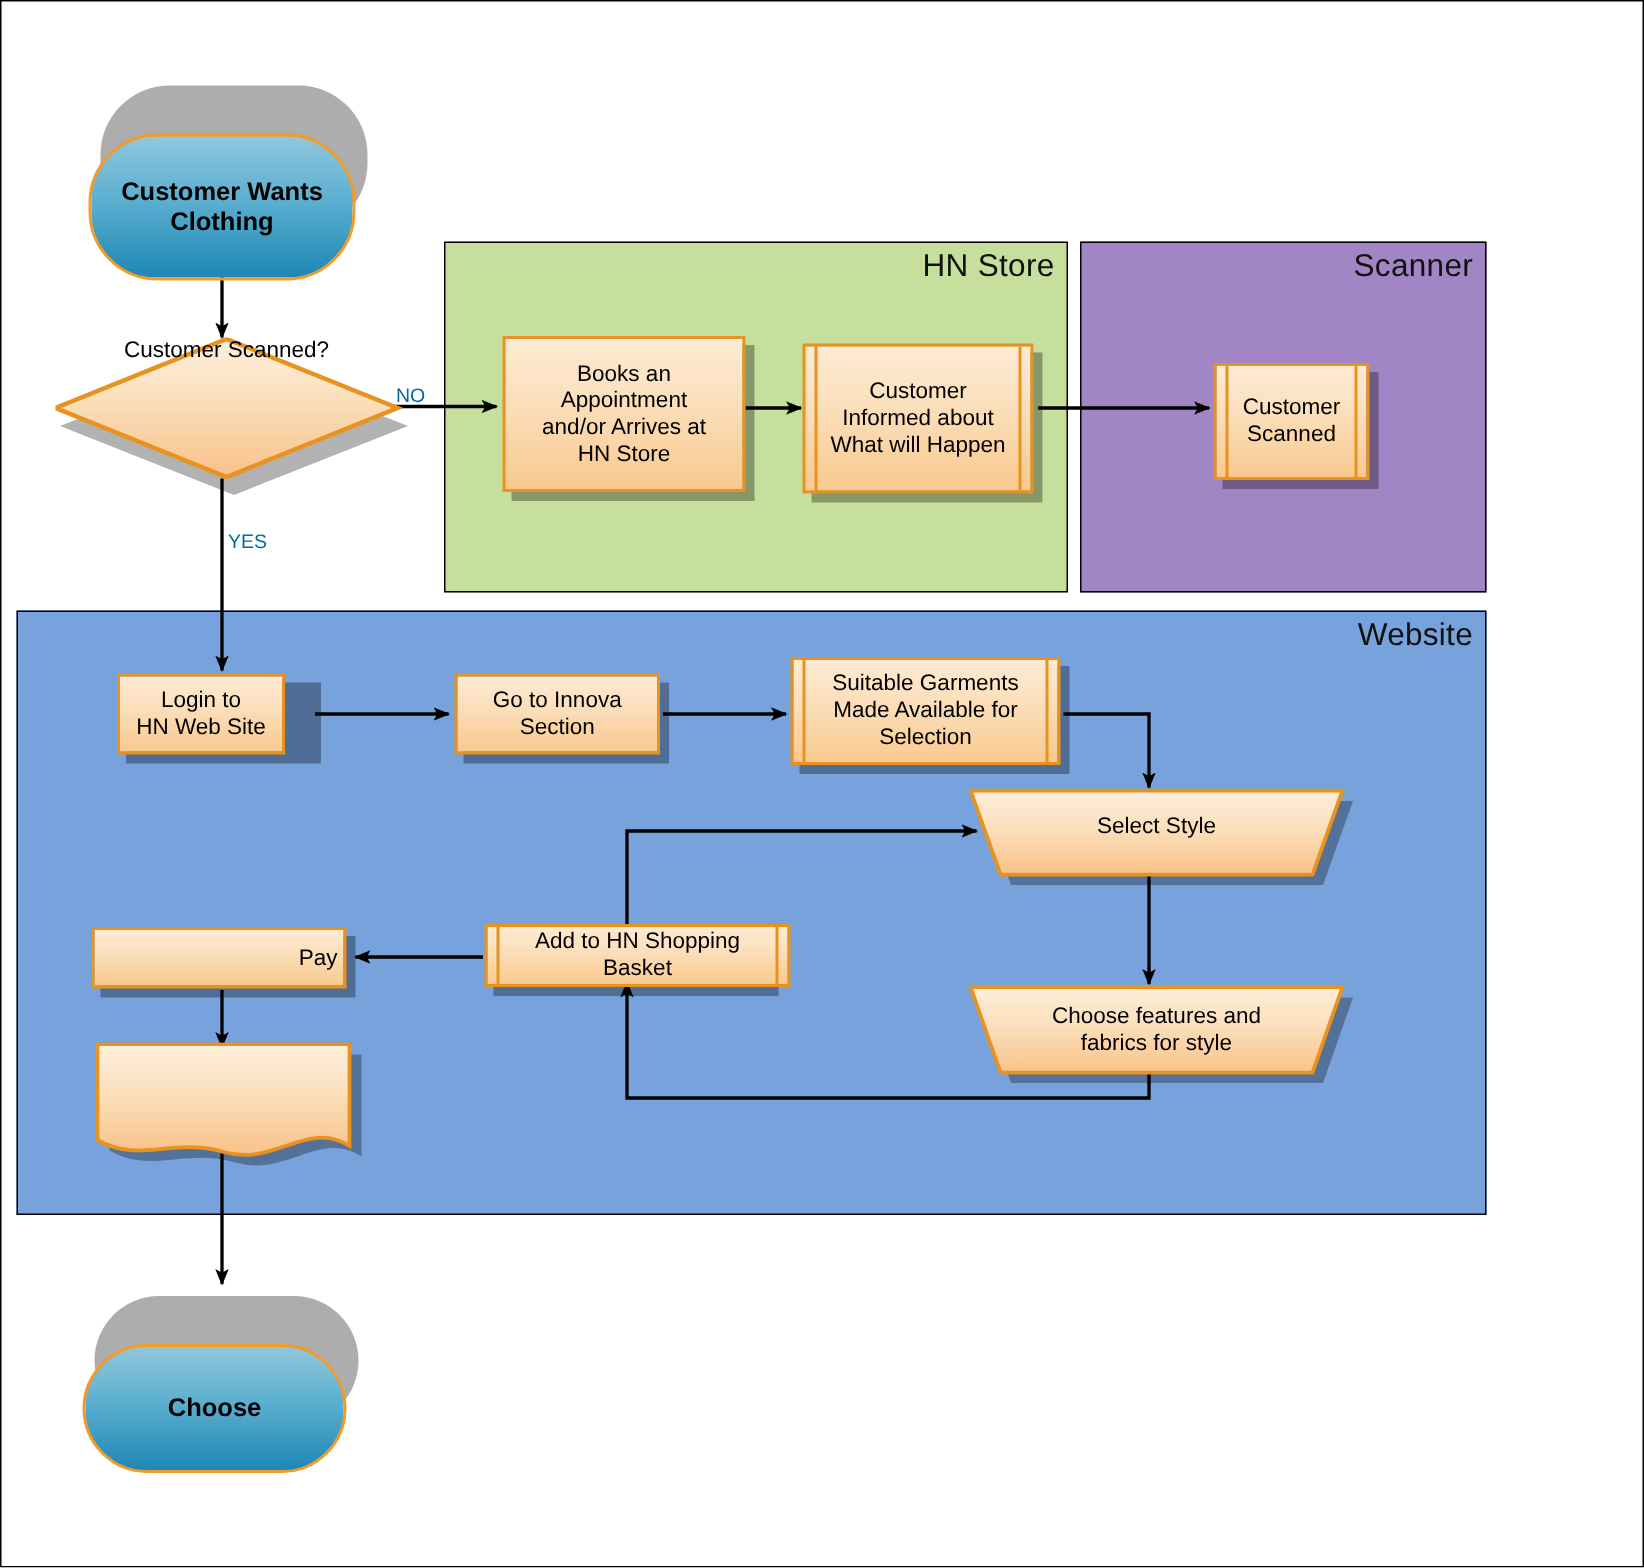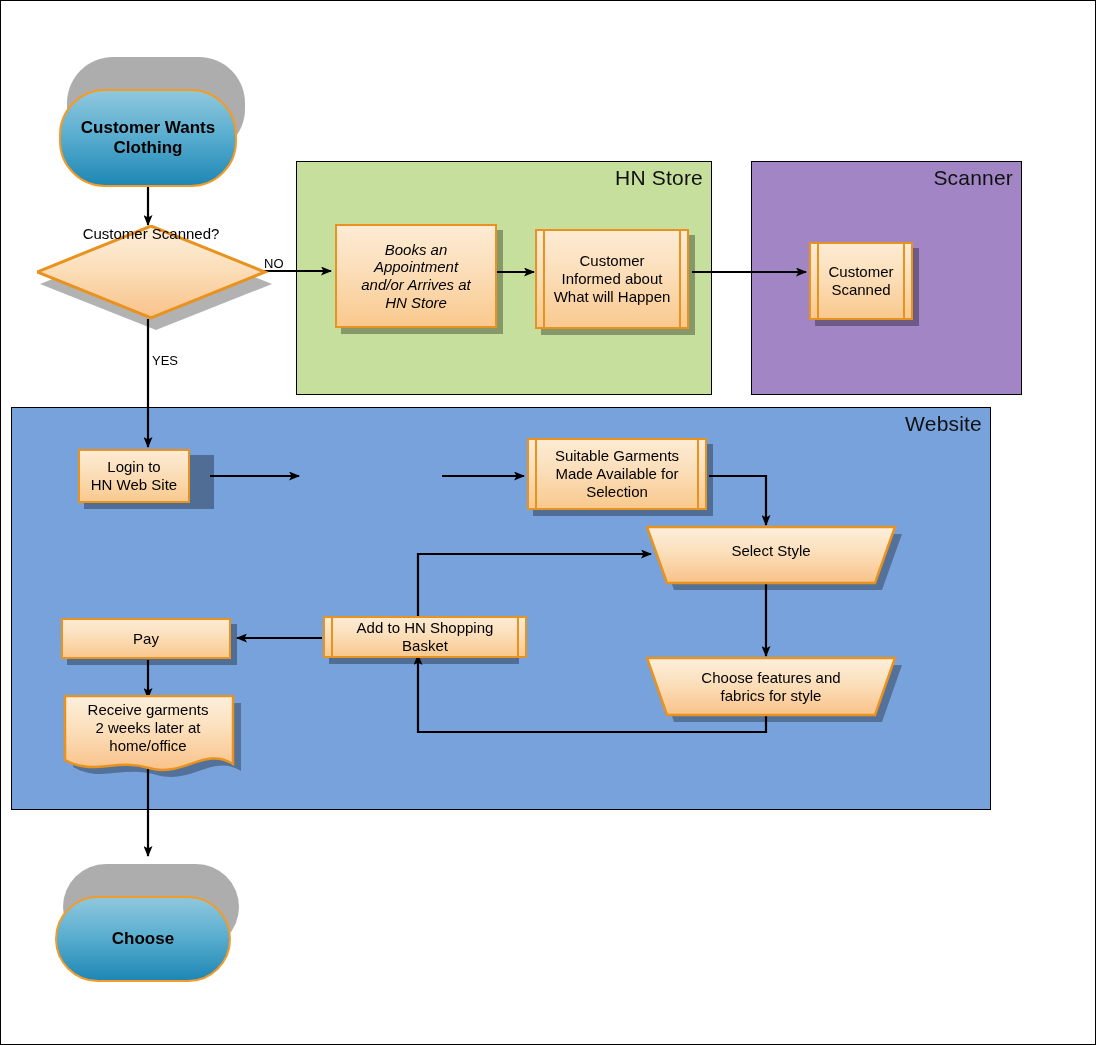--- a/index.html
+++ b/index.html
@@ -20,32 +20,32 @@
   
   .subproc{border:2px solid #E8921F;
         background:linear-gradient(180deg,#FDEBD3 0%,#FBDFBB 42%,#F9C98E 100%);}
   .subproc:before,.subproc:after{content:"";position:absolute;top:0;bottom:0;width:2px;
         background:#E8921F;z-index:2;}
   .subproc:before{left:6px;} .subproc:after{right:6px;}
   
   .term{border:2px solid #F39B28;border-radius:46px;
         background:linear-gradient(180deg,#8FC7DD 0%,#5CAFD0 45%,#1E87B5 100%);
         font-weight:bold;font-size:17px;margin-top:40px;}
-  .lbl{position:absolute;font-size:13px;color:#000000;}
+  .lbl{position:absolute;font-size:13px;color:#0369a1;}
 </style>
 </head>
 <body>
 
 <div id="canvas">
 
   <div class="grp" style="left:295px;top:160px;width:416px;height:234px;background:#C6DF9C;">
     <span class="grp-label">HN Store</span>
   </div>
 
-  <div class="grp" style="left:750px;top:160px;width:271px;height:234px;background:#A185C4;">
+  <div class="grp" style="left:719px;top:160px;width:271px;height:234px;background:#A185C4;">
     <span class="grp-label">Scanner</span>
   </div>
 
   <div class="grp" style="left:10px;top:406px;width:980px;height:403px;background:#77A2DC;">
     <span class="grp-label">Website</span>
   </div>
 
   <svg class="layer" viewBox="0 0 1096 1045">
     <defs>
       <marker id="ah" markerWidth="11" markerHeight="9" refX="10" refY="4.5" orient="auto" markerUnits="userSpaceOnUse">
@@ -108,21 +108,21 @@
         </linearGradient>
       </defs>
       <polygon points="119,13 235,59 119,105 3,59" fill="rgba(0,0,0,.3)"></polygon>
       <polygon points="114,1 228,47 114,93 0,47" fill="url(#gOr)" stroke="#E8921F" stroke-width="3"></polygon>
     </svg>
     <div style="position:absolute;left:0;top:0;width:228px;height:94px;display:flex;align-items:flex-start;justify-content:center;font-size:15px;">
       <span>Customer Scanned?</span>
     </div>
   </div>
 
-  <div style="position:absolute;left:334px;top:223px;width:132px;height:104px;font-style:italic;">
+  <div style="position:absolute;left:334px;top:223px;width:132px;height:104px;">
     <div class="shadow" style="left:6px;top:6px;width:162px;height:104px;"></div>
     <div class="node proc" style="position:absolute;left:0;top:0;width:162px;height:104px;">
       <div class="txt">
         <div>Books an</div>
         <div>Appointment</div>
         <div>and/or Arrives at</div>
         <div>HN Store</div>
       </div>
     </div>
   </div>
@@ -151,20 +151,29 @@
   <div style="position:absolute;left:77px;top:448px;width:130px;height:54px;">
     <div class="shadow" style="left:6px;top:6px;width:130px;height:54px;"></div>
     <div class="node proc" style="position:absolute;left:0;top:0;width:112px;height:54px;">
       <div class="txt">
         <div>Login to</div>
         <div>HN Web Site</div>
       </div>
     </div>
   </div>
 
+  <div style="position:absolute;left:302px;top:448px;width:137px;height:54px;">
+    <div class="shadow" style="left:6px;top:6px;width:137px;height:54px;"></div>
+    <div class="node proc" style="position:absolute;left:0;top:0;width:137px;height:54px;">
+      <div class="txt">
+        <div>Go to Innova</div>
+        <div>Section</div>
+      </div>
+    </div>
+  </div>
 
   <div style="position:absolute;left:526px;top:437px;width:180px;height:72px;">
     <div class="shadow" style="left:6px;top:6px;width:180px;height:72px;"></div>
     <div class="node subproc" style="position:absolute;left:0;top:0;width:180px;height:72px;">
       <div class="txt">
         <div>Suitable Garments</div>
         <div>Made Available for</div>
         <div>Selection</div>
       </div>
     </div>
@@ -205,37 +214,30 @@
     <div class="node subproc" style="position:absolute;left:0;top:0;width:204px;height:42px;">
       <div class="txt">
         <div>Add to HN Shopping</div>
         <div>Basket</div>
       </div>
     </div>
   </div>
 
   <div style="position:absolute;left:60px;top:617px;width:170px;height:41px;">
     <div class="shadow" style="left:6px;top:6px;width:170px;height:41px;"></div>
-    <div class="node proc" style="position:absolute;left:0;top:0;width:170px;height:41px;">
+    <div class="node proc" style="position:absolute;left:0;top:0;width:170px;height:41px;justify-content:flex-end;">
       <span class="txt">Pay</span>
     </div>
   </div>
 
   <div style="position:absolute;left:60px;top:694px;width:175px;height:76px;">
     <svg width="190" height="90" style="position:absolute;left:0;top:0;">
       <path d="M12,8 L180,8 L180,76 C152,58 130,90 96,80 C62,70 40,88 12,72 Z" fill="rgba(0,0,0,.3)"></path>
       <path d="M4,1 L172,1 L172,69 C144,51 122,83 88,73 C54,63 32,81 4,65 Z" fill="url(#gOr2)" stroke="#E8921F" stroke-width="2.5"></path>
     </svg>
-    <div style="position:absolute;left:2px;top:2px;width:170px;height:62px;display:flex;align-items:center;justify-content:center;font-size:15px;text-align:center;line-height:1.2;">
-      <div>
-        <div>Receive garments</div>
-        <div>2 weeks later at</div>
-        <div>home/office</div>
-      </div>
-    </div>
   </div>
 
   <div style="position:absolute;left:54px;top:855px;width:176px;height:86px;">
     <div class="shadow" style="left:8px;top:8px;width:176px;height:86px;border-radius:43px;"></div>
     <div class="node term" style="position:absolute;left:0;top:0;width:176px;height:86px;">
       <span class="txt">Choose</span>
     </div>
   </div>
 
 </div>

